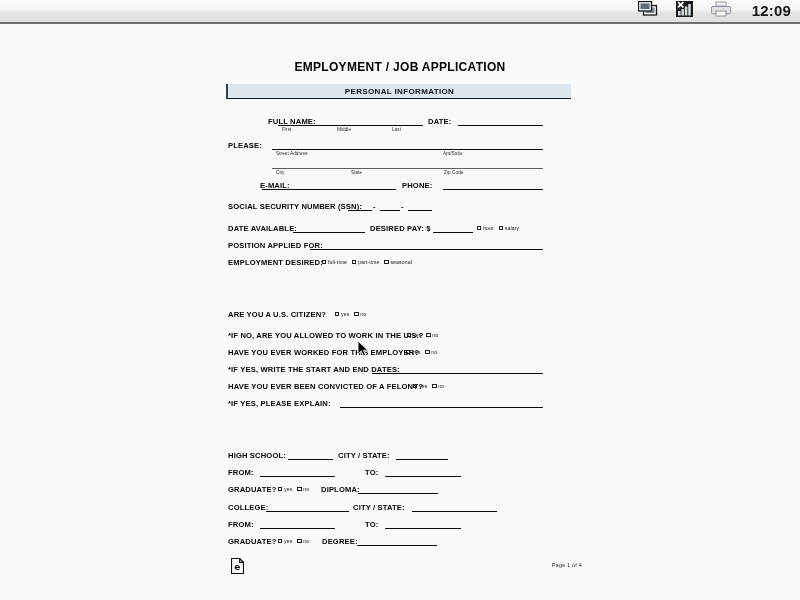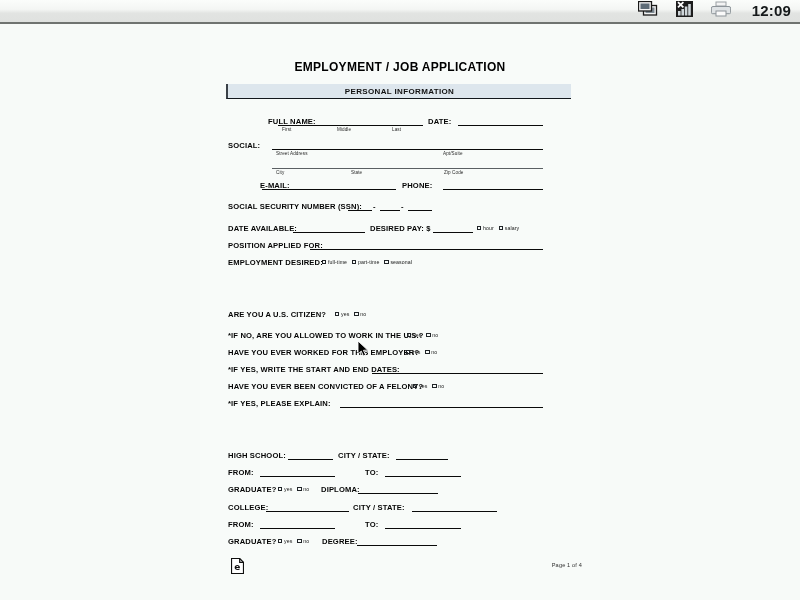--- a/index.html
+++ b/index.html
@@ -165,21 +165,21 @@
     </div>
 
     <div class="fld" style="left:36px; top:93px;margin-left:32px;">FULL NAME:</div>
     <div class="fld" style="left:228px; top:93px;">DATE:</div>
     <div class="rule" style="left:78px; top:101px; width:145px;"></div>
     <div class="rule" style="left:258px; top:101px; width:85px;"></div>
     <div class="sub" style="left:82px; top:103px;">First</div>
     <div class="sub" style="left:137px; top:103px;">Middle</div>
     <div class="sub" style="left:192px; top:103px;">Last</div>
 
-    <div class="fld" style="left:28px; top:117px;">SOCIAL:</div>
+    <div class="fld" style="left:28px; top:117px;">PLEASE:</div>
     <div class="rule" style="left:72px; top:125px; width:271px;"></div>
     <div class="sub" style="left:76px; top:127px;">Street Address</div>
     <div class="sub" style="left:243px; top:127px;">Apt/Suite</div>
 
     <div class="rule-thin" style="left:72px; top:144px; width:271px;"></div>
     <div class="sub" style="left:76px; top:146px;">City</div>
     <div class="sub" style="left:151px; top:146px;">State</div>
     <div class="sub" style="left:244px; top:146px;">Zip Code</div>
 
     <div class="fld" style="left:28px; top:157px;padding-left:32px;">E-MAIL:</div>

